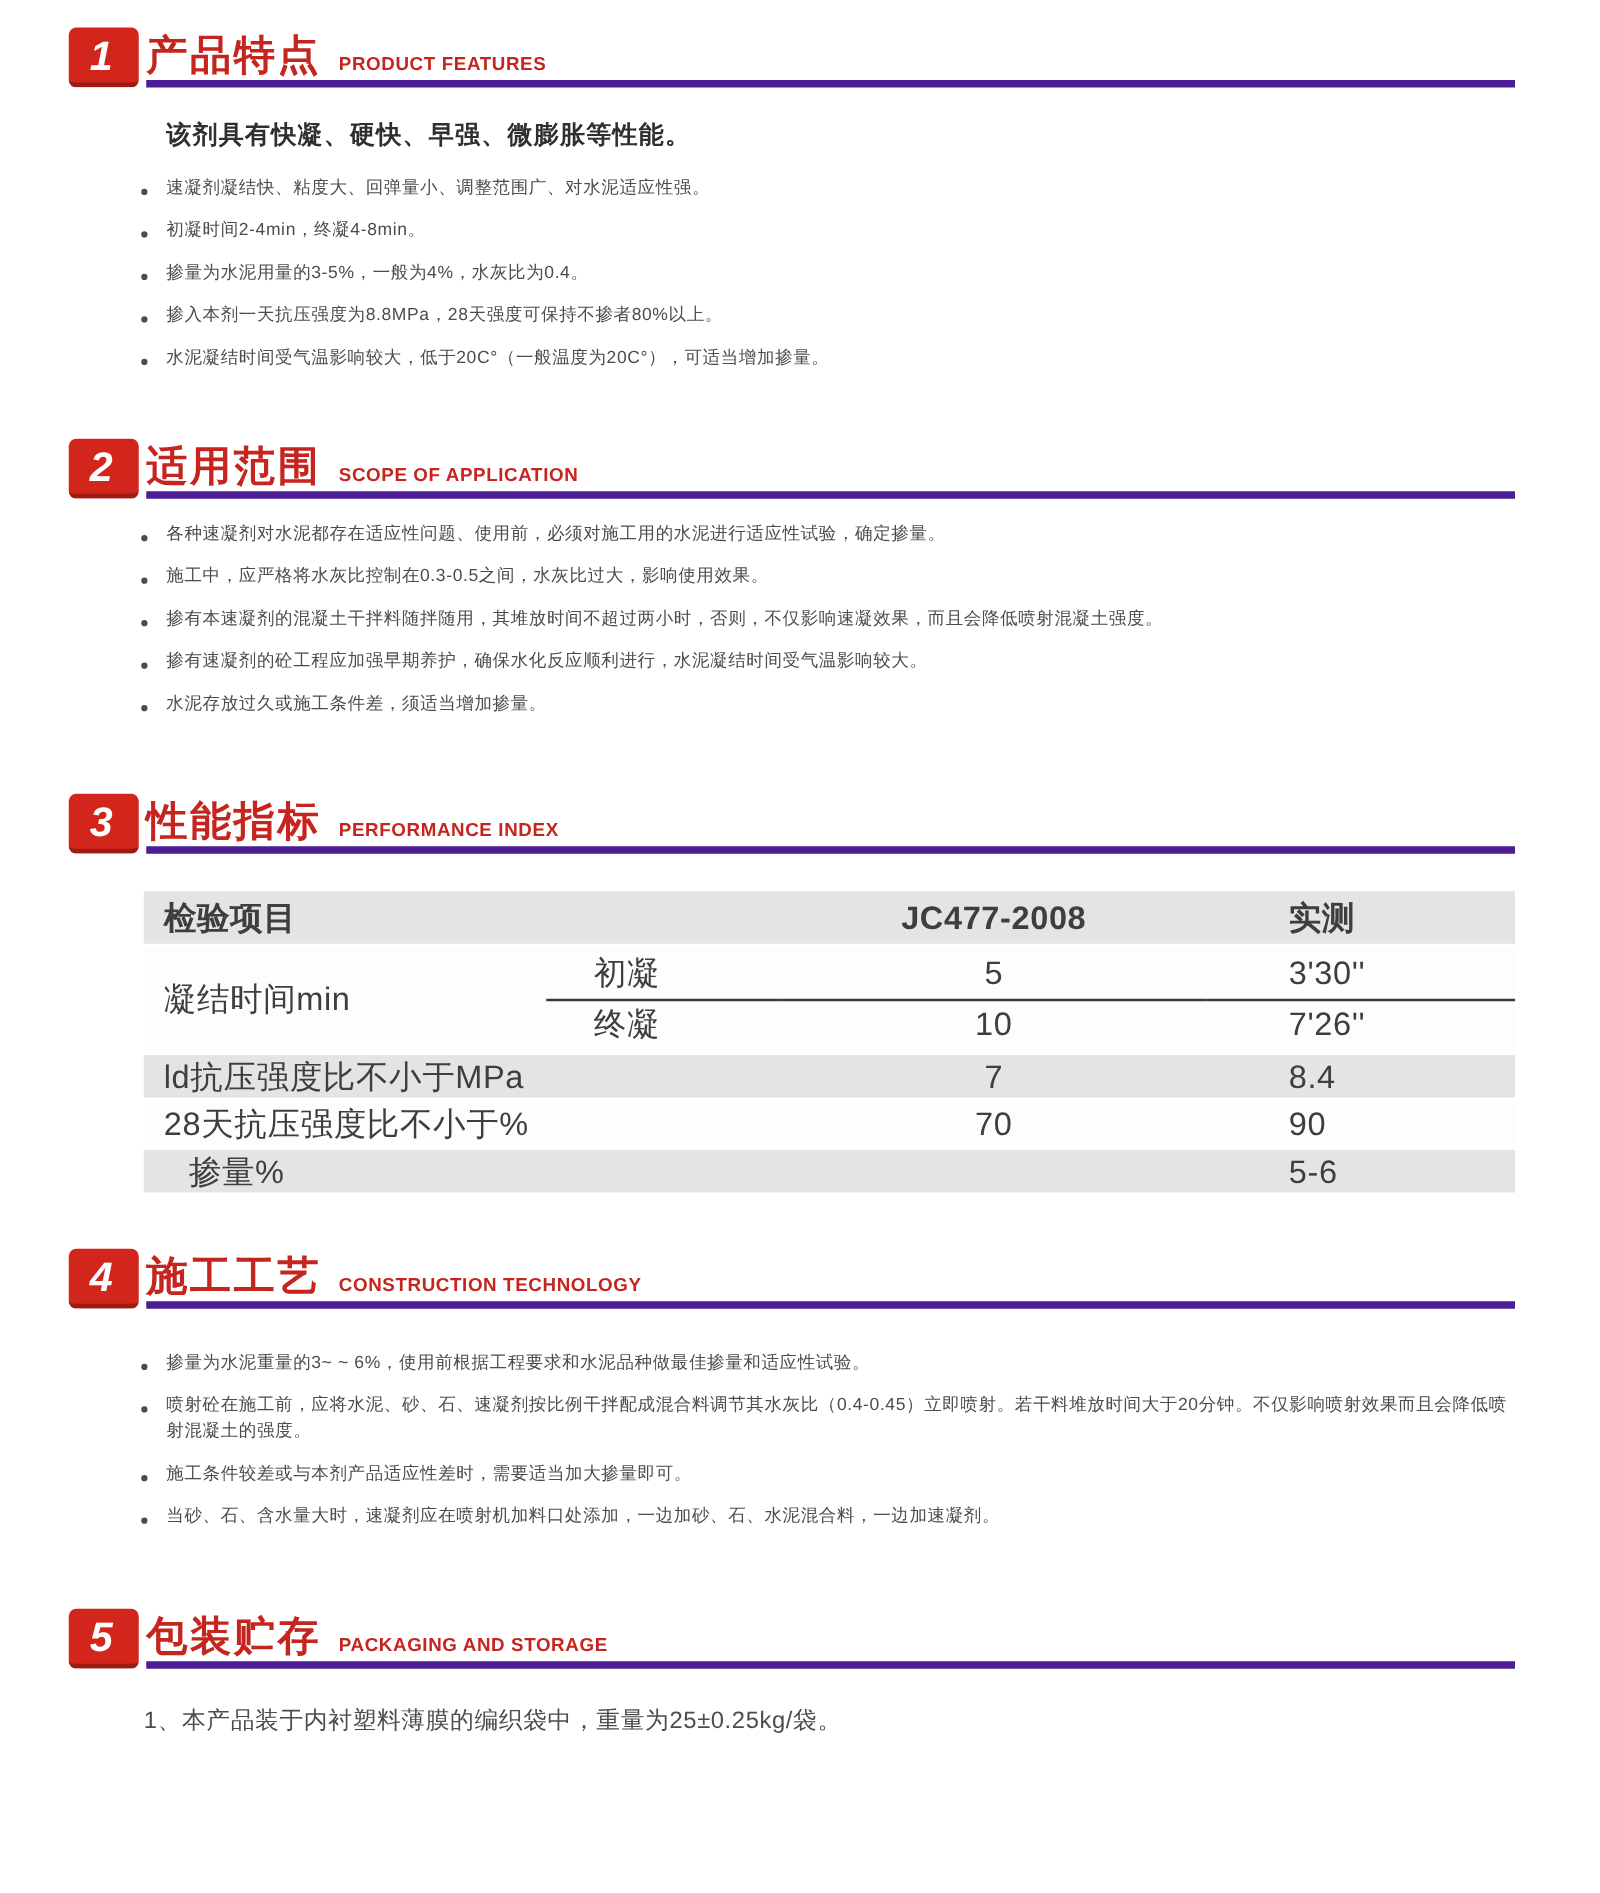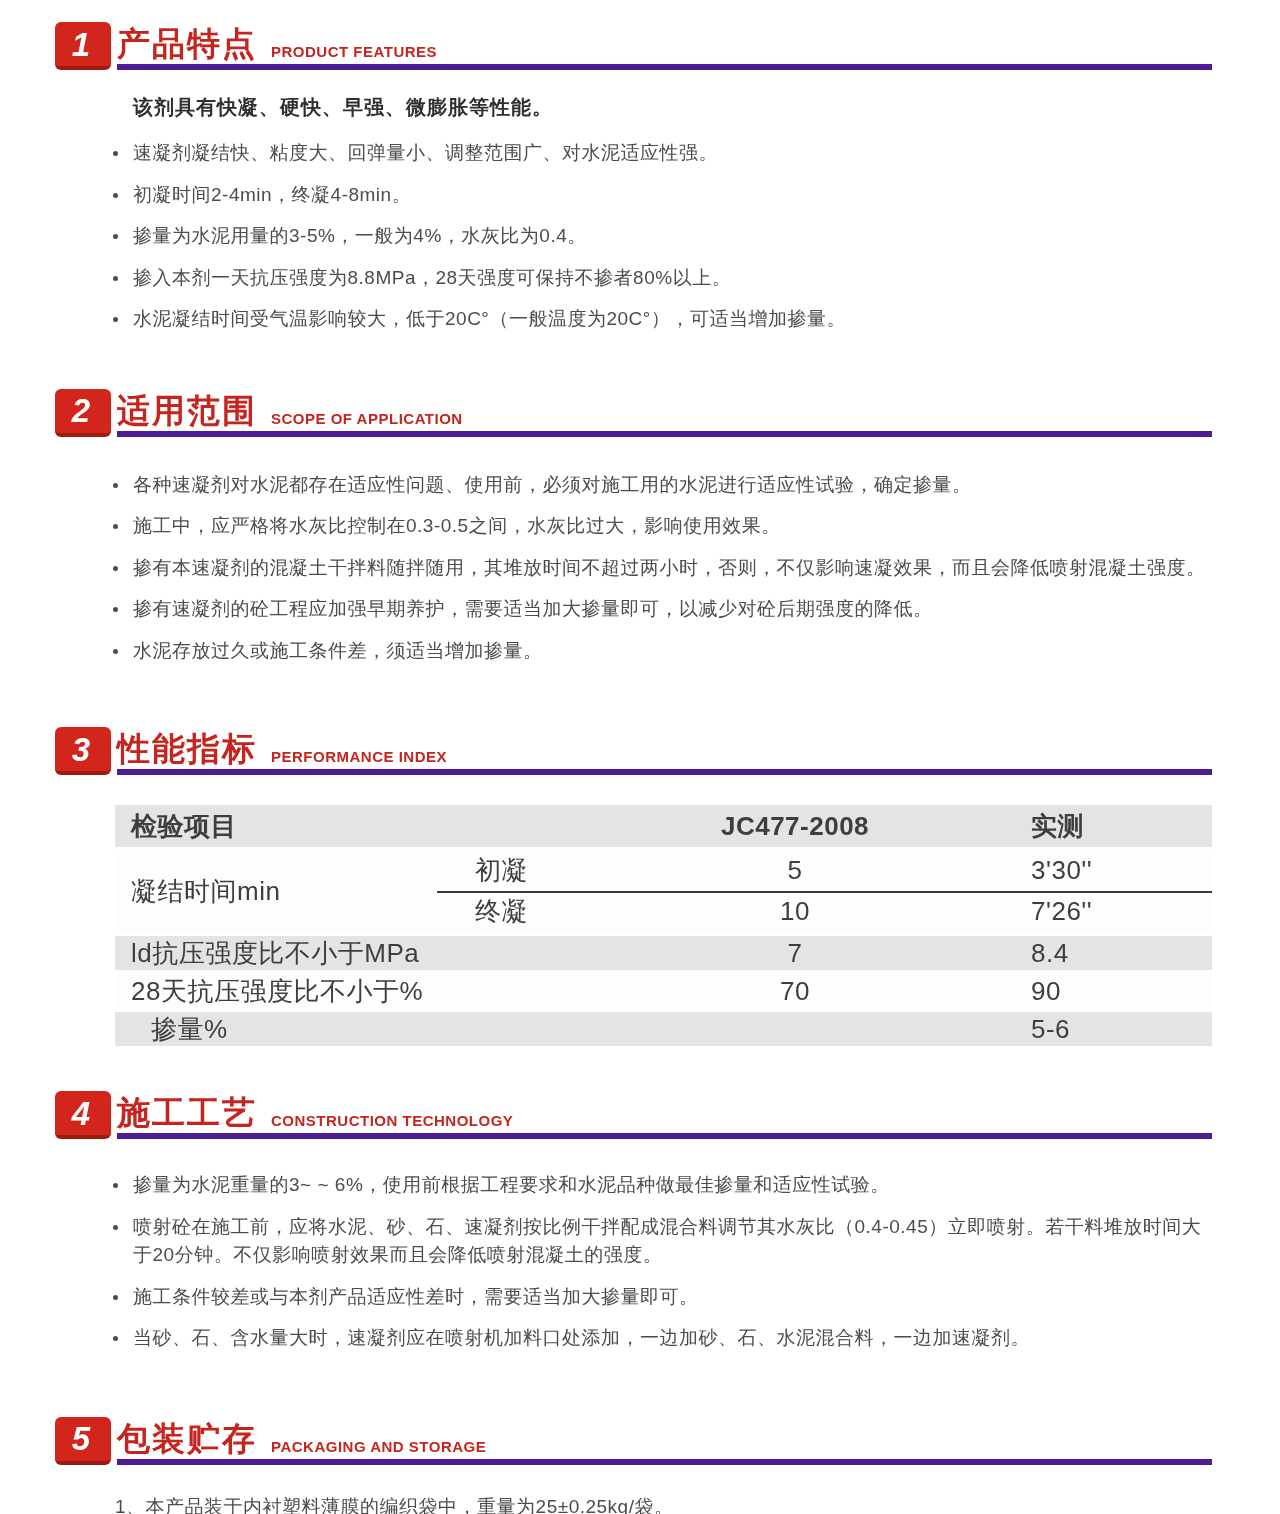--- a/index.html
+++ b/index.html
@@ -25,21 +25,21 @@
     margin-left:62px;height:42px;border-bottom:6px solid #4c1d95;
     display:flex;align-items:flex-end;gap:14px;
   }
   .sec-title{color:#c5251e;font-weight:bold;font-size:33px;line-height:1;letter-spacing:2px;padding-bottom:4px;}
   .sec-subtitle{color:#c5251e;font-weight:bold;font-size:15px;line-height:1;letter-spacing:.5px;padding-bottom:5px;}
 
   
   .intro{margin:22px 0 0 78px;font-size:20px;font-weight:bold;color:#2f2f2f;letter-spacing:1px;}
   ul.blist{list-style:none;margin:18px 0 0 0;padding:0 0 0 78px;}
   ul.blist li{
-    position:relative;font-size:19px;color:#4c4c4c;line-height:1.5;
+    position:relative;font-size:14px;color:#4c4c4c;line-height:1.5;
     margin-bottom:13px;letter-spacing:.5px;max-width:1080px;
   }
   ul.blist li::before{
     content:"";position:absolute;left:-20px;top:12px;width:5px;height:5px;
     border-radius:50%;background:#4c4c4c;
   }
   ol.nlist{list-style:none;margin:26px 0 0 0;padding:0 0 0 60px;}
   ol.nlist li{font-size:19px;color:#4c4c4c;line-height:1.5;margin-bottom:14px;letter-spacing:.5px;}
 
   
@@ -79,25 +79,25 @@
   </div>
 
   <div class="section mt55">
     <div class="sec-header">
       <div class="badge">2</div>
       <div class="titles">
         <span class="sec-title">适用范围</span>
         <span class="sec-subtitle">SCOPE OF APPLICATION</span>
       </div>
     </div>
-    <ul class="blist" style="margin-top:32px;">
+    <ul class="blist" style="margin-top:15px;">
       <li>各种速凝剂对水泥都存在适应性问题、使用前，必须对施工用的水泥进行适应性试验，确定掺量。</li>
       <li>施工中，应严格将水灰比控制在0.3-0.5之间，水灰比过大，影响使用效果。</li>
       <li>掺有本速凝剂的混凝土干拌料随拌随用，其堆放时间不超过两小时，否则，不仅影响速凝效果，而且会降低喷射混凝土强度。</li>
-      <li>掺有速凝剂的砼工程应加强早期养护，需要适当加大掺量即可，以减少对砼后期强度的降低。</li>
+      <li>掺有速凝剂的砼工程应加强早期养护，确保水化反应顺利进行，水泥凝结时间受气温影响较大。</li>
       <li>水泥存放过久或施工条件差，须适当增加掺量。</li>
     </ul>
   </div>
 
   <div class="section mt62">
     <div class="sec-header">
       <div class="badge">3</div>
       <div class="titles">
         <span class="sec-title">性能指标</span>
         <span class="sec-subtitle">PERFORMANCE INDEX</span>

